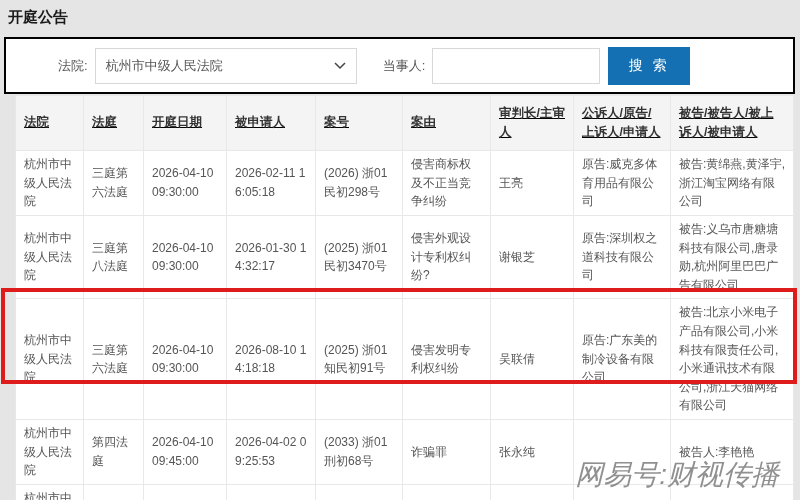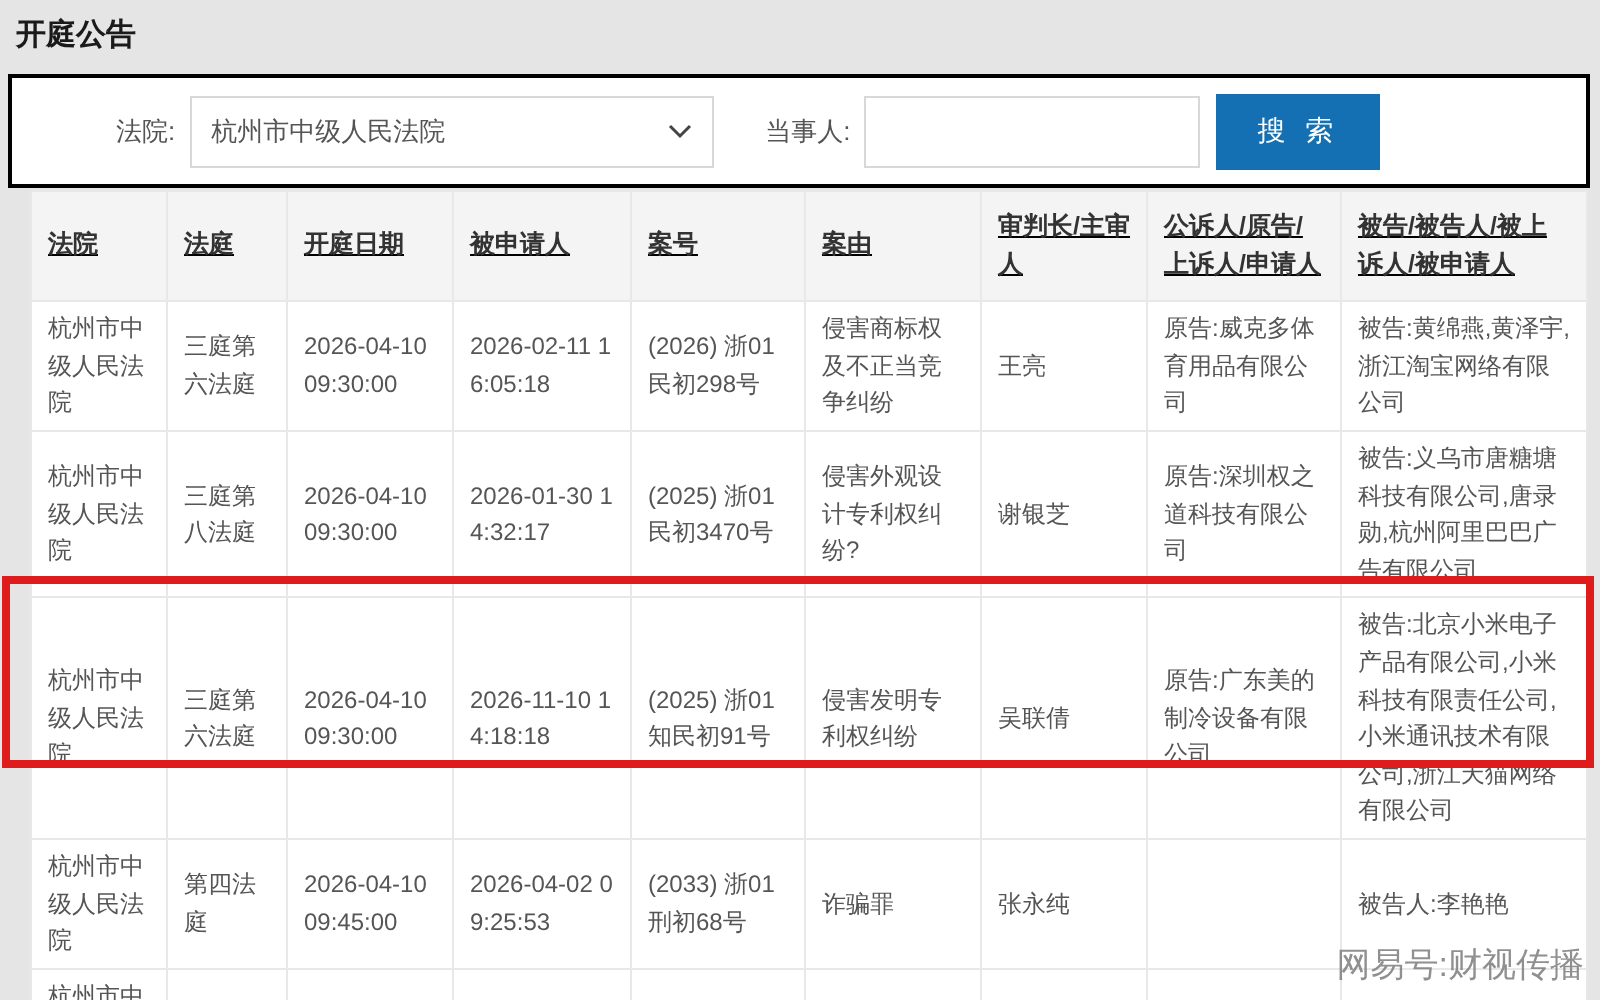--- a/index.html
+++ b/index.html
@@ -19,22 +19,22 @@
   .search-btn{margin-left:8px;width:82px;height:38px;background:#1470b2;color:#fff;border:none;
     font-size:14px;letter-spacing:3px;cursor:pointer;}
   table{position:absolute;left:15px;top:95px;width:778px;border-collapse:collapse;table-layout:fixed;background:#fff;}
   th,td{border:1px solid #e8e8e8;padding:4px 8px;font-size:12px;color:#555;text-align:left;
     vertical-align:middle;word-break:break-all;line-height:1.55;overflow:hidden;}
   th{background:#f4f4f4;color:#333;font-weight:bold;font-size:12.5px;}
   tr.hrow{height:55px;text-decoration:underline;} tr.r0{height:65px;} tr.r1{height:78px;} tr.r2{height:90px;}
   tr.r3{height:65px;} tr.r4{height:58px;}
   .hl{position:absolute;left:1px;top:288px;width:796px;height:96px;border:4px solid #de1c1c;
     box-sizing:border-box;pointer-events:none;z-index:5;}
-  .watermark{position:absolute;right:8px;bottom:6px;font-size:17px;color:rgba(125,125,125,0.85);
-    white-space:nowrap;z-index:6;}
+  .watermark{position:absolute;right:21px;bottom:6px;font-size:28px;color:rgba(125,125,125,0.85);
+    white-space:nowrap;z-index:6;font-style:italic;}
 </style>
 </head>
 <body>
 
 <div class="page">
   <div class="title">开庭公告</div>
 
   <div class="filter-bar">
     <span class="lbl court-lbl">法院:</span>
     <div class="select">
@@ -93,21 +93,21 @@
       <td>(2025) 浙01民初3470号</td>
       <td>侵害外观设计专利权纠纷?</td>
       <td>谢银芝</td>
       <td>原告:深圳权之道科技有限公司</td>
       <td>被告:义乌市唐糖塘科技有限公司,唐录勋,杭州阿里巴巴广告有限公司</td>
     </tr>
     <tr class="r2">
       <td>杭州市中级人民法院</td>
       <td>三庭第六法庭</td>
       <td>2026-04-10 09:30:00</td>
-      <td>2026-11-10 14:18:18</td>
+      <td>2026-08-10 14:18:18</td>
       <td>(2025) 浙01知民初91号</td>
       <td>侵害发明专利权纠纷</td>
       <td>吴联倩</td>
       <td>原告:广东美的制冷设备有限公司</td>
       <td>被告:北京小米电子产品有限公司,小米科技有限责任公司,小米通讯技术有限公司,浙江天猫网络有限公司</td>
     </tr>
     <tr class="r3">
       <td>杭州市中级人民法院</td>
       <td>第四法庭</td>
       <td>2026-04-10 09:45:00</td>

